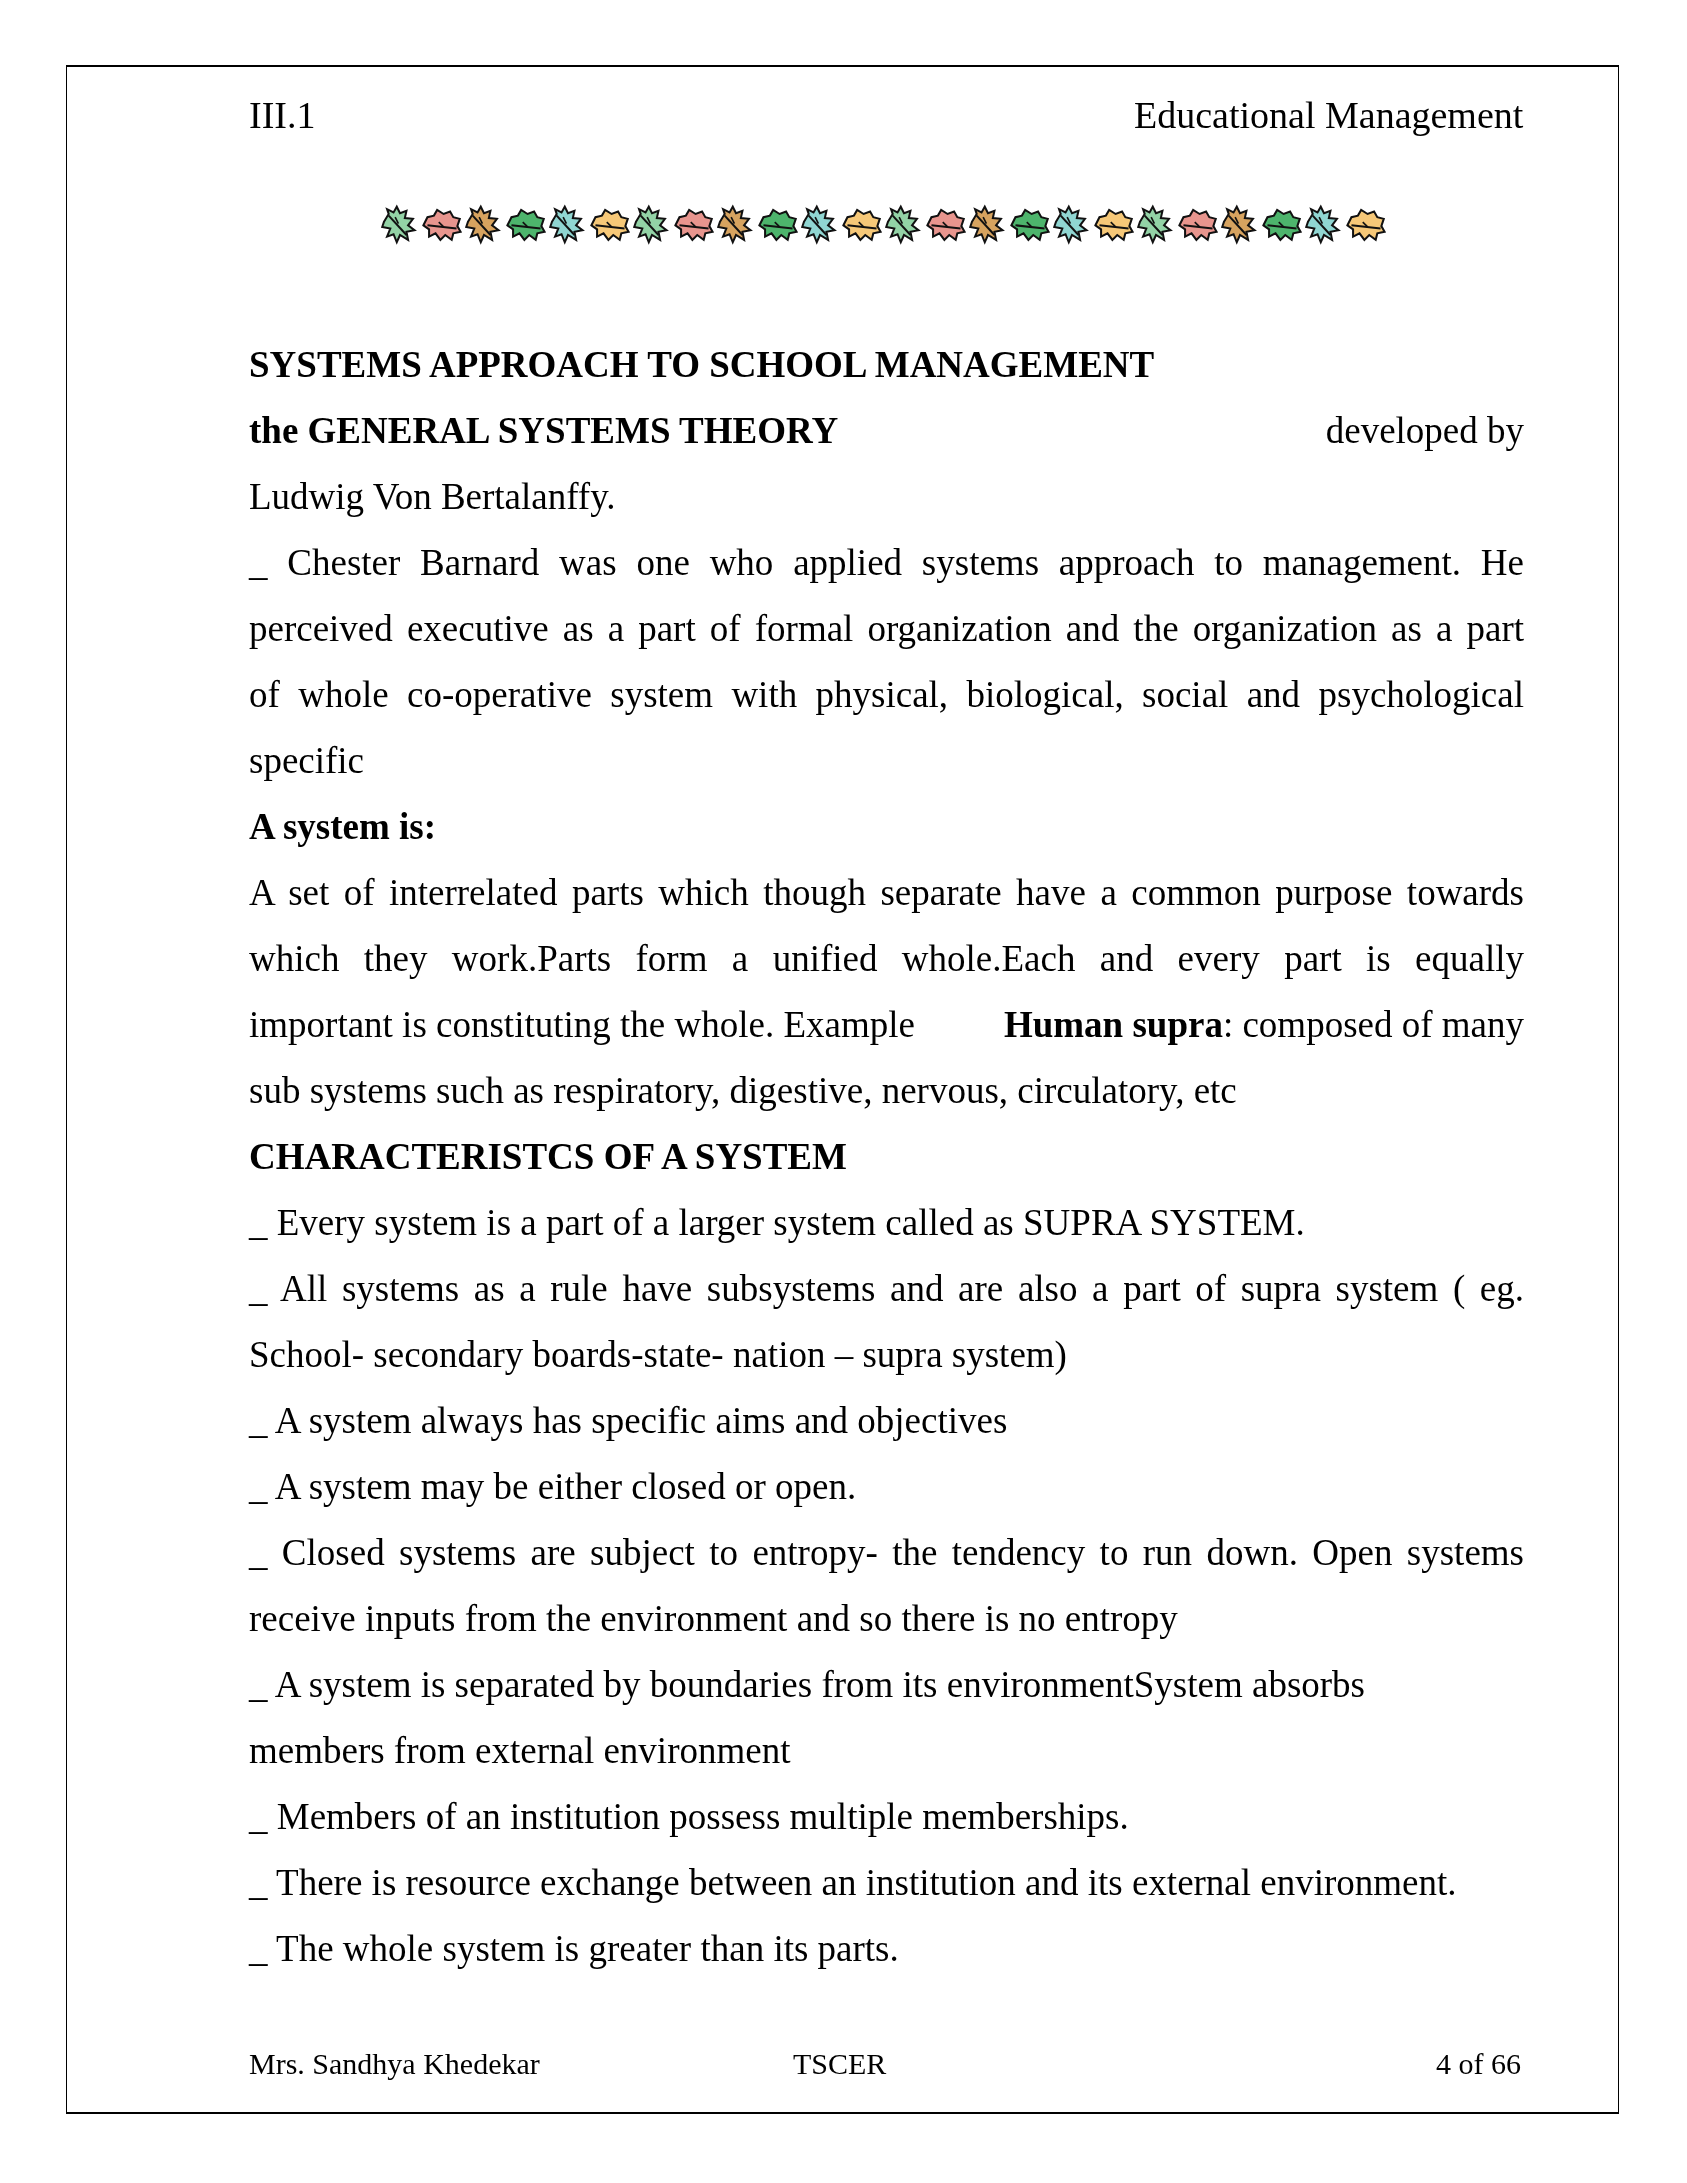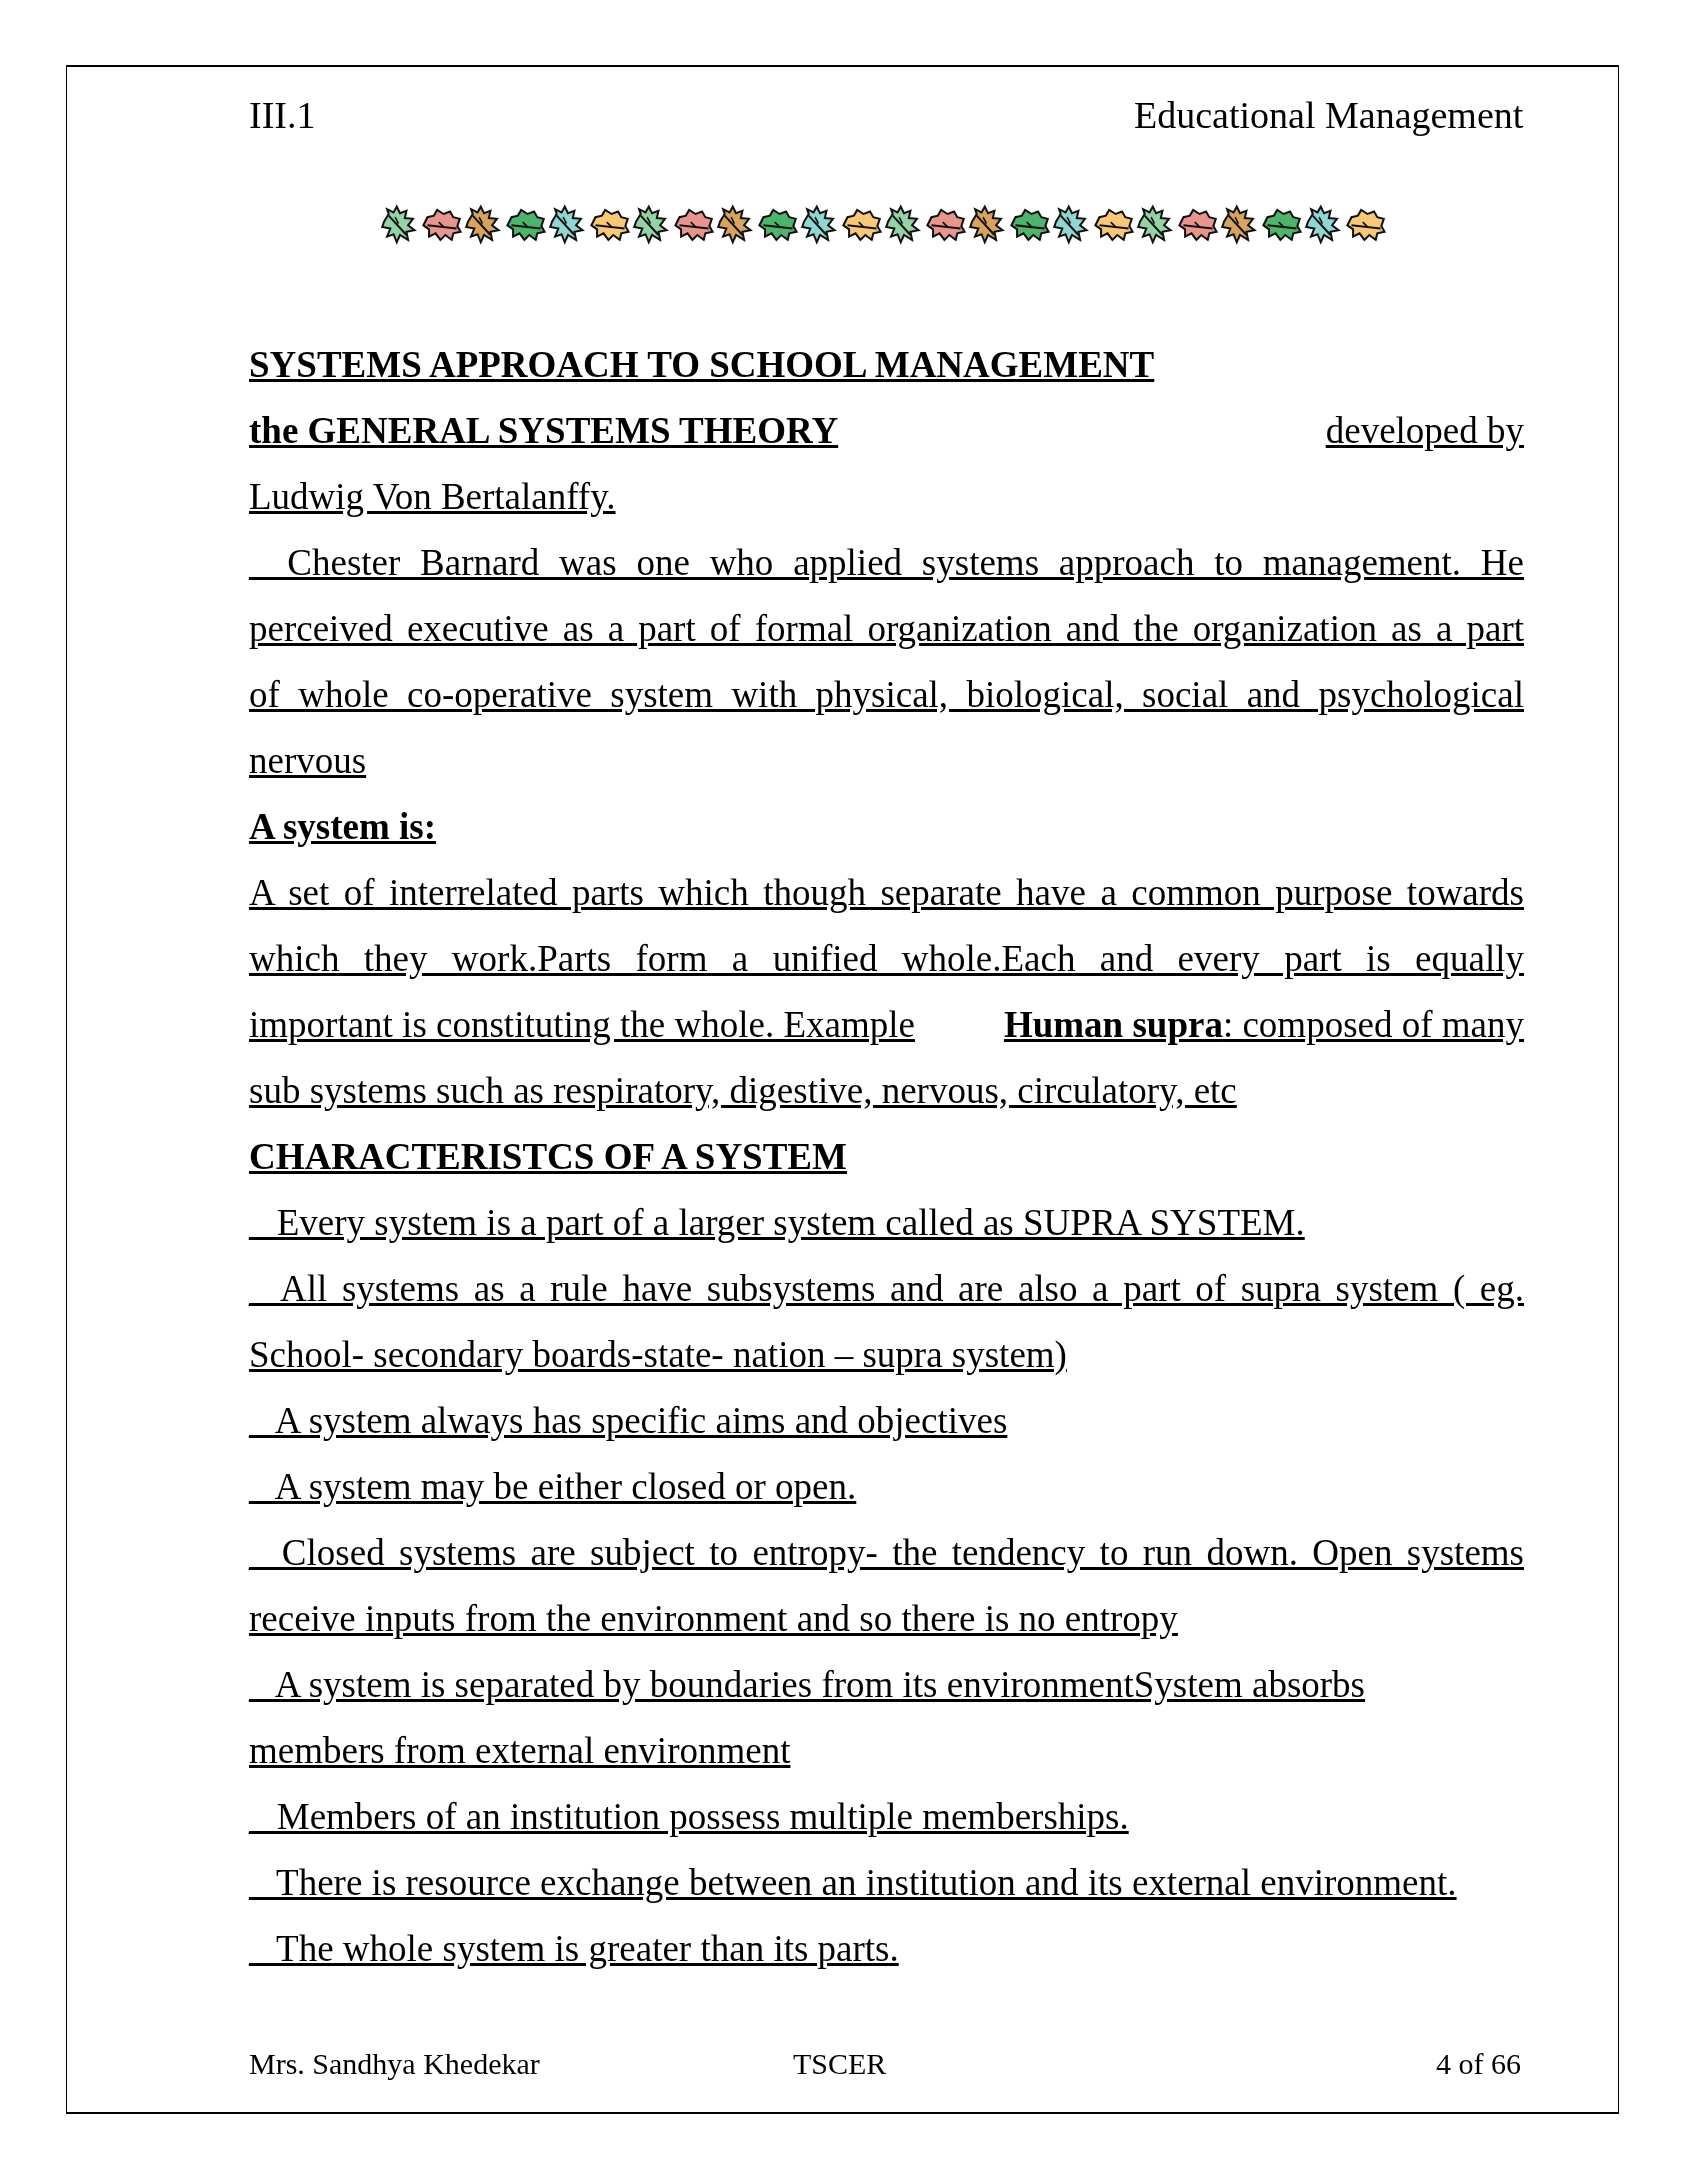--- a/index.html
+++ b/index.html
@@ -5,21 +5,21 @@
     html, body { margin: 0; padding: 0; background: #ffffff; }
     body { width: 1687px; height: 2183px; position: relative; overflow: hidden; font-family: "Liberation Serif", "DejaVu Serif", serif; color: #000; }
     .page-border { position: absolute; left: 66px; top: 65px; width: 1553px; height: 2049px; border: 2.5px solid #000; box-sizing: border-box; border-width: 2.5px 1.6px 2.5px 1.6px; }
     .hdr { position: absolute; top: 95px; font-size: 38px; line-height: 41px; white-space: nowrap; }
     .hdr-left { left: 249px; }
     .hdr-right { left: 1134px; }
     .leaf-band { position: absolute; left: 379px; top: 204px; width: 1015px; height: 41px; display: flex; }
     .leaf { width: 42px; height: 41px; flex: none; }
     .leaf svg { width: 100%; height: 100%; display: block; }
     .content { position: absolute; left: 249px; top: 332px; width: 1275px; font-size: 37px; line-height: 66px; }
-    .line { display: block; text-align: justify; text-align-last: justify; white-space: nowrap; height: 66px; text-decoration: underline; }
+    .line { display: block; text-align: justify; text-align-last: justify; white-space: nowrap; height: 66px; }
     .line.last { text-align-last: left; }
     .b { font-weight: bold; }
     .heading { font-weight: bold; }
     .ftr { position: absolute; top: 2043px; font-size: 30px; line-height: 41px; white-space: nowrap; }
     .ftr-left { left: 249px; }
     .ftr-center { left: 793px; }
     .ftr-right { left: 1420px; margin-left: 16px; }
     .just { display: flex; justify-content: space-between; width: 100%; }
   </style>
 </head>
@@ -206,21 +206,21 @@
 
   <span class="line just">
     <span class="b words">the GENERAL SYSTEMS THEORY</span>
     <span class="words">developed by</span>
   </span>
   <span class="line last">Ludwig Von Bertalanffy.</span>
 
   <span class="line">_ Chester Barnard was one who applied systems approach to management. He</span>
   <span class="line">perceived executive as a part of formal organization and the organization as a part</span>
   <span class="line">of whole co-operative system with physical, biological, social and psychological</span>
-  <span class="line last">nervous</span>
+  <span class="line last">specific</span>
 
   <span class="line last heading">A system is:</span>
 
   <span class="line">A set of interrelated parts which though separate have a common purpose towards</span>
   <span class="line">which they work.Parts form a unified whole.Each and every part is equally</span>
   <span class="line just">
     <span class="words">important is constituting the whole. Example</span>
     <span class="words"><span class="b">Human supra</span><span>: composed of many</span></span>
   </span>
   <span class="line last">sub systems such as respiratory, digestive, nervous, circulatory, etc</span>

